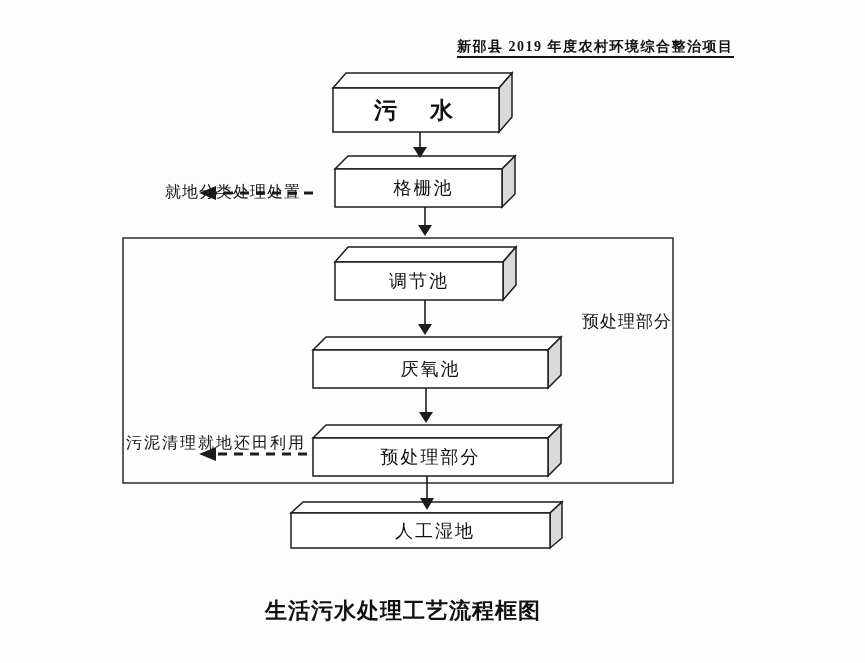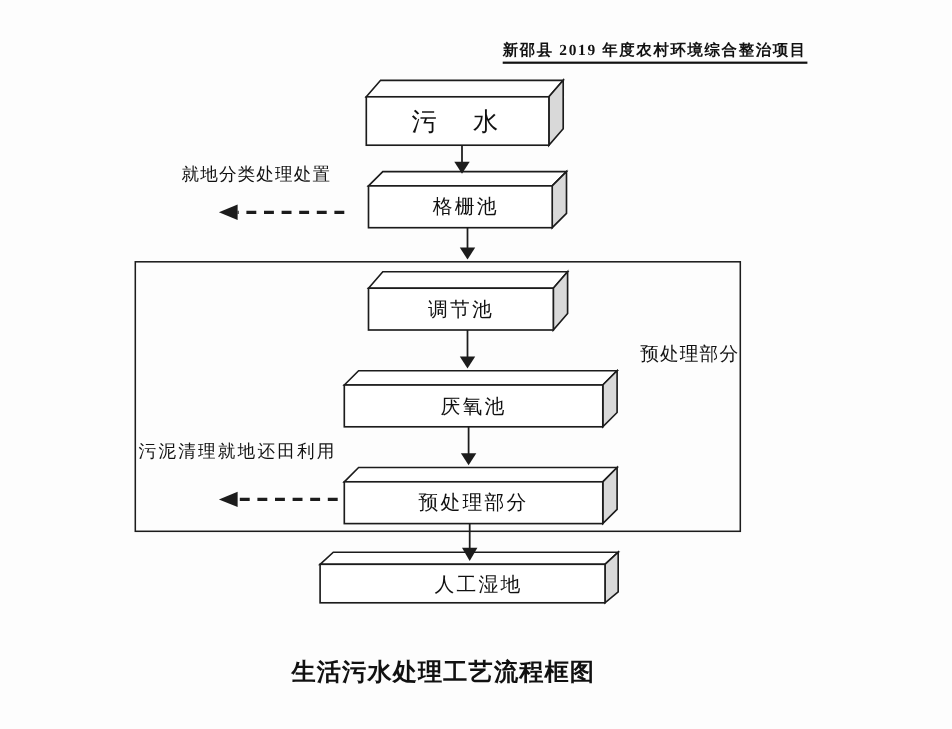--- a/index.html
+++ b/index.html
@@ -34,29 +34,29 @@
     line-height:1.1;
   }
   .node-label{
     position:absolute;
     display:flex;align-items:center;justify-content:center;
     color:var(--ink);
     font-size:18px;
     letter-spacing:2px;
     white-space:nowrap;
   }
-  .node-label.big{font-size:23px;letter-spacing:5px;}
+  .node-label.big{font-size:23px;letter-spacing:5px;font-weight:bold;}
   .header-title{
     left:457px;top:39px;
     font-size:14px;font-weight:bold;
     letter-spacing:1.5px;
     border-bottom:2px solid var(--ink);
     padding-bottom:2px;
   }
-  .annot{font-size:16px;letter-spacing:1px;}
+  .annot{font-size:16px;letter-spacing:1px;margin-top:32px;}
   .annot.onsite{left:165px;top:151px;}
   .annot.sludge{left:126px;top:402px;letter-spacing:2px;}
   .group-label{left:582px;top:313px;font-size:17px;letter-spacing:1px;}
   .caption{
     left:265px;top:599px;
     font-size:22px;font-weight:bold;letter-spacing:1px;
   }
 </style>
 </head>
 <body>

